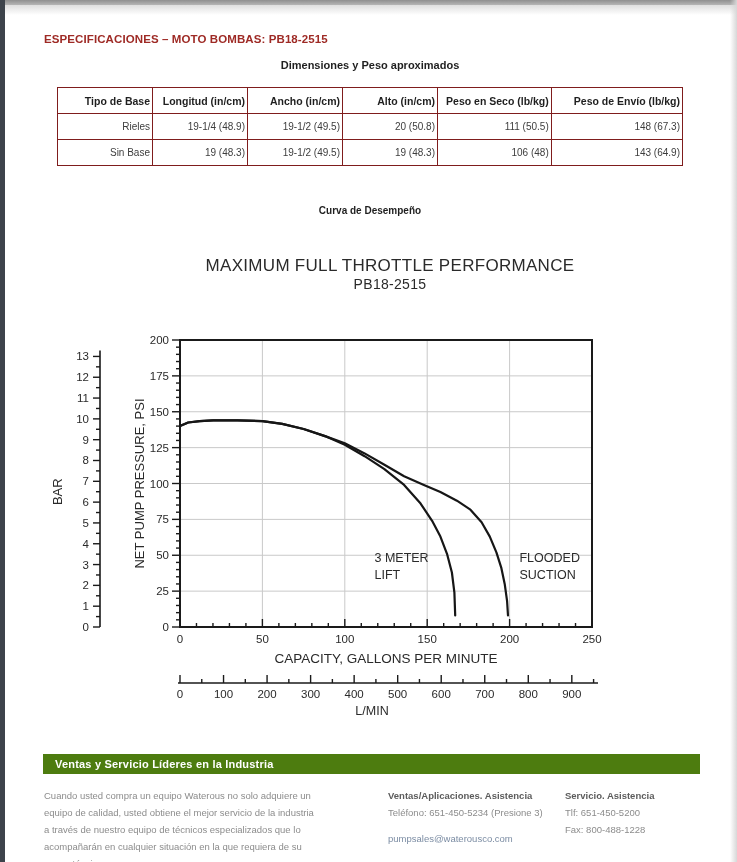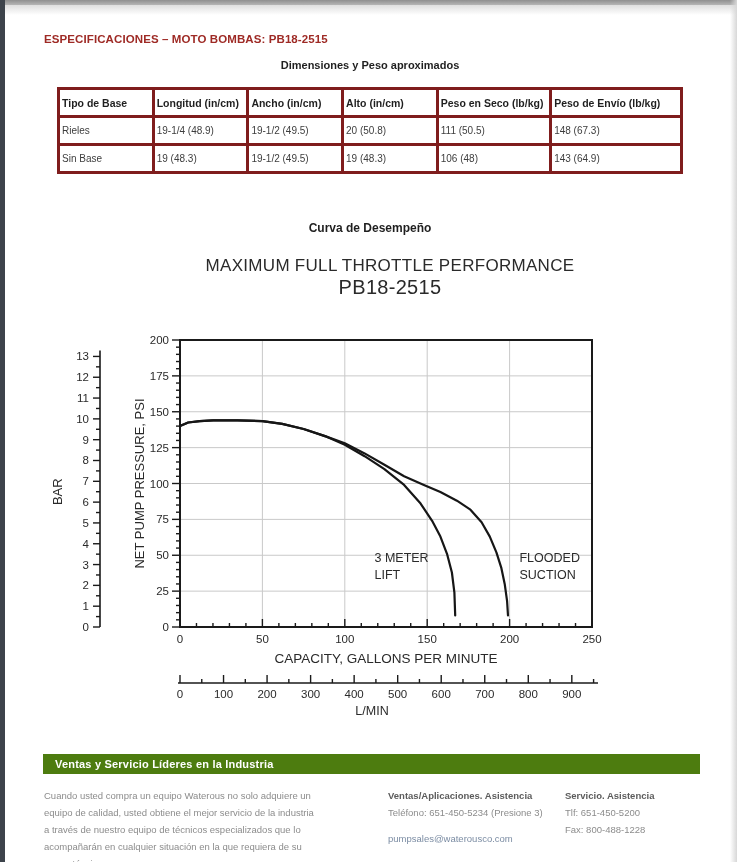--- a/index.html
+++ b/index.html
@@ -14,31 +14,31 @@
   .edge-right{position:absolute;right:0;top:0;width:7px;height:862px;
             background:linear-gradient(to right,rgba(255,255,255,0),#d7d7d7);z-index:5;}
 
   .doc-title{position:absolute;left:44px;top:33px;font-size:11.5px;font-weight:bold;
             color:#9E2A25;letter-spacing:.1px;}
   .tbl-caption{position:absolute;left:57px;top:59px;width:626px;text-align:center;
             font-size:11px;font-weight:bold;color:#1f1f1f;}
 
   table.dims{position:absolute;left:57px;top:87px;width:626px;border-collapse:collapse;
             table-layout:fixed;}
-  table.dims th,table.dims td{border:3px solid #7f1d1d;text-align:left;vertical-align:middle;
+  table.dims th,table.dims td{border:1px solid #7f1d1d;text-align:right;vertical-align:middle;
             height:25px;padding:0 2px;}
   table.dims th{font-size:10.5px;font-weight:bold;color:#1f1f1f;}
   table.dims td{font-size:10px;color:#3d3d3d;font-weight:normal;}
 
-  .section-title{position:absolute;left:57px;top:221px;width:626px;text-align:center;
-            font-size:12px;font-weight:bold;color:#1f1f1f;}
+  .section-title{position:absolute;left:57px;top:205px;width:626px;text-align:center;
+            font-size:10px;font-weight:bold;color:#1f1f1f;}
   .chart-title{position:absolute;left:90px;top:256px;width:600px;text-align:center;
             font-size:17px;color:#2a2a2a;letter-spacing:.3px;}
   .chart-subtitle{position:absolute;left:90px;top:276px;width:600px;text-align:center;
-            font-size:20px;color:#2a2a2a;letter-spacing:.3px;}
+            font-size:14px;color:#2a2a2a;letter-spacing:.3px;}
 
   #chart-svg{position:absolute;left:20px;top:330px;}
   #chart-svg text{font-family:"Liberation Sans",sans-serif;fill:#2a2a2a;}
 
   .banner{position:absolute;left:43px;top:754px;width:645px;height:20px;background:#4d7c0f;
             color:#ffffff;font-size:11px;font-weight:bold;line-height:20px;padding-left:12px;
             letter-spacing:.2px;}
   .foot-col{position:absolute;top:787px;font-size:9.5px;color:#8C8C8C;line-height:17px;}
   .foot-about{left:44px;width:274px;}
   .foot-sales{left:388px;width:185px;}

